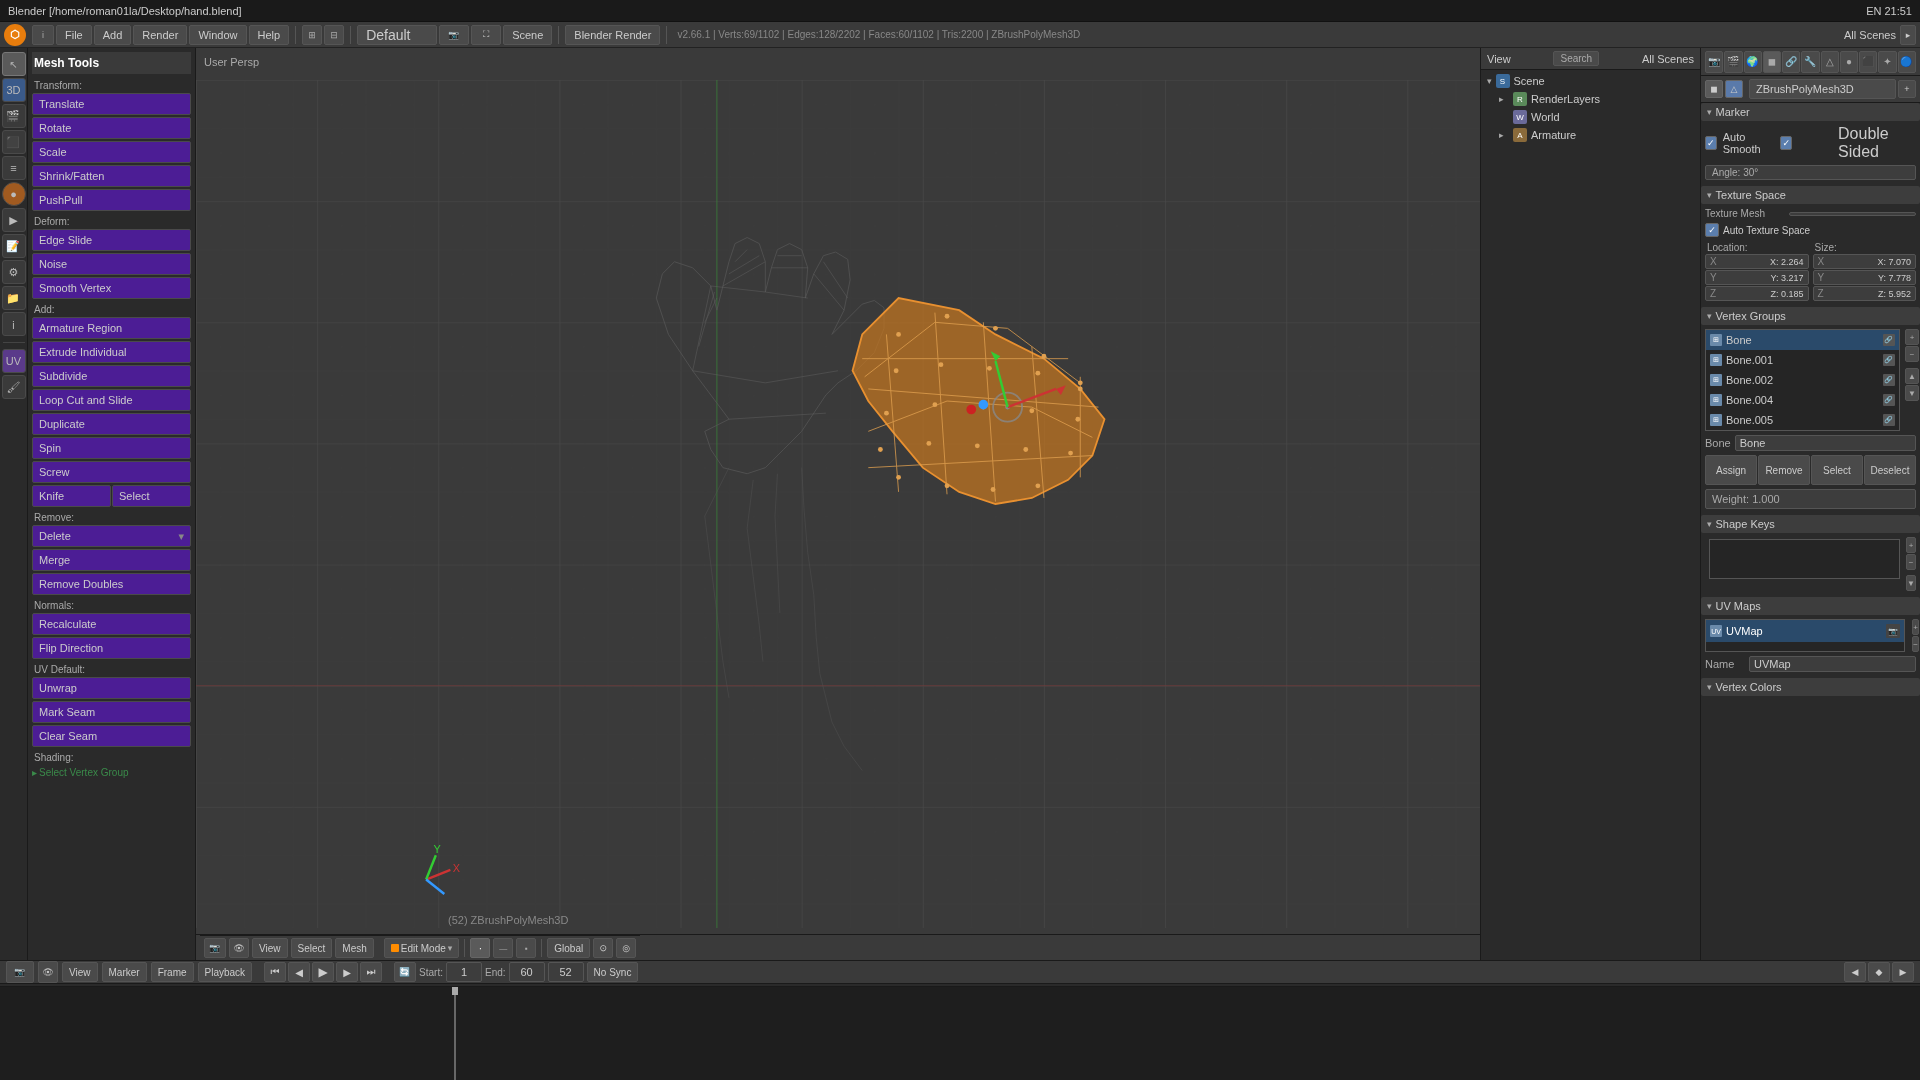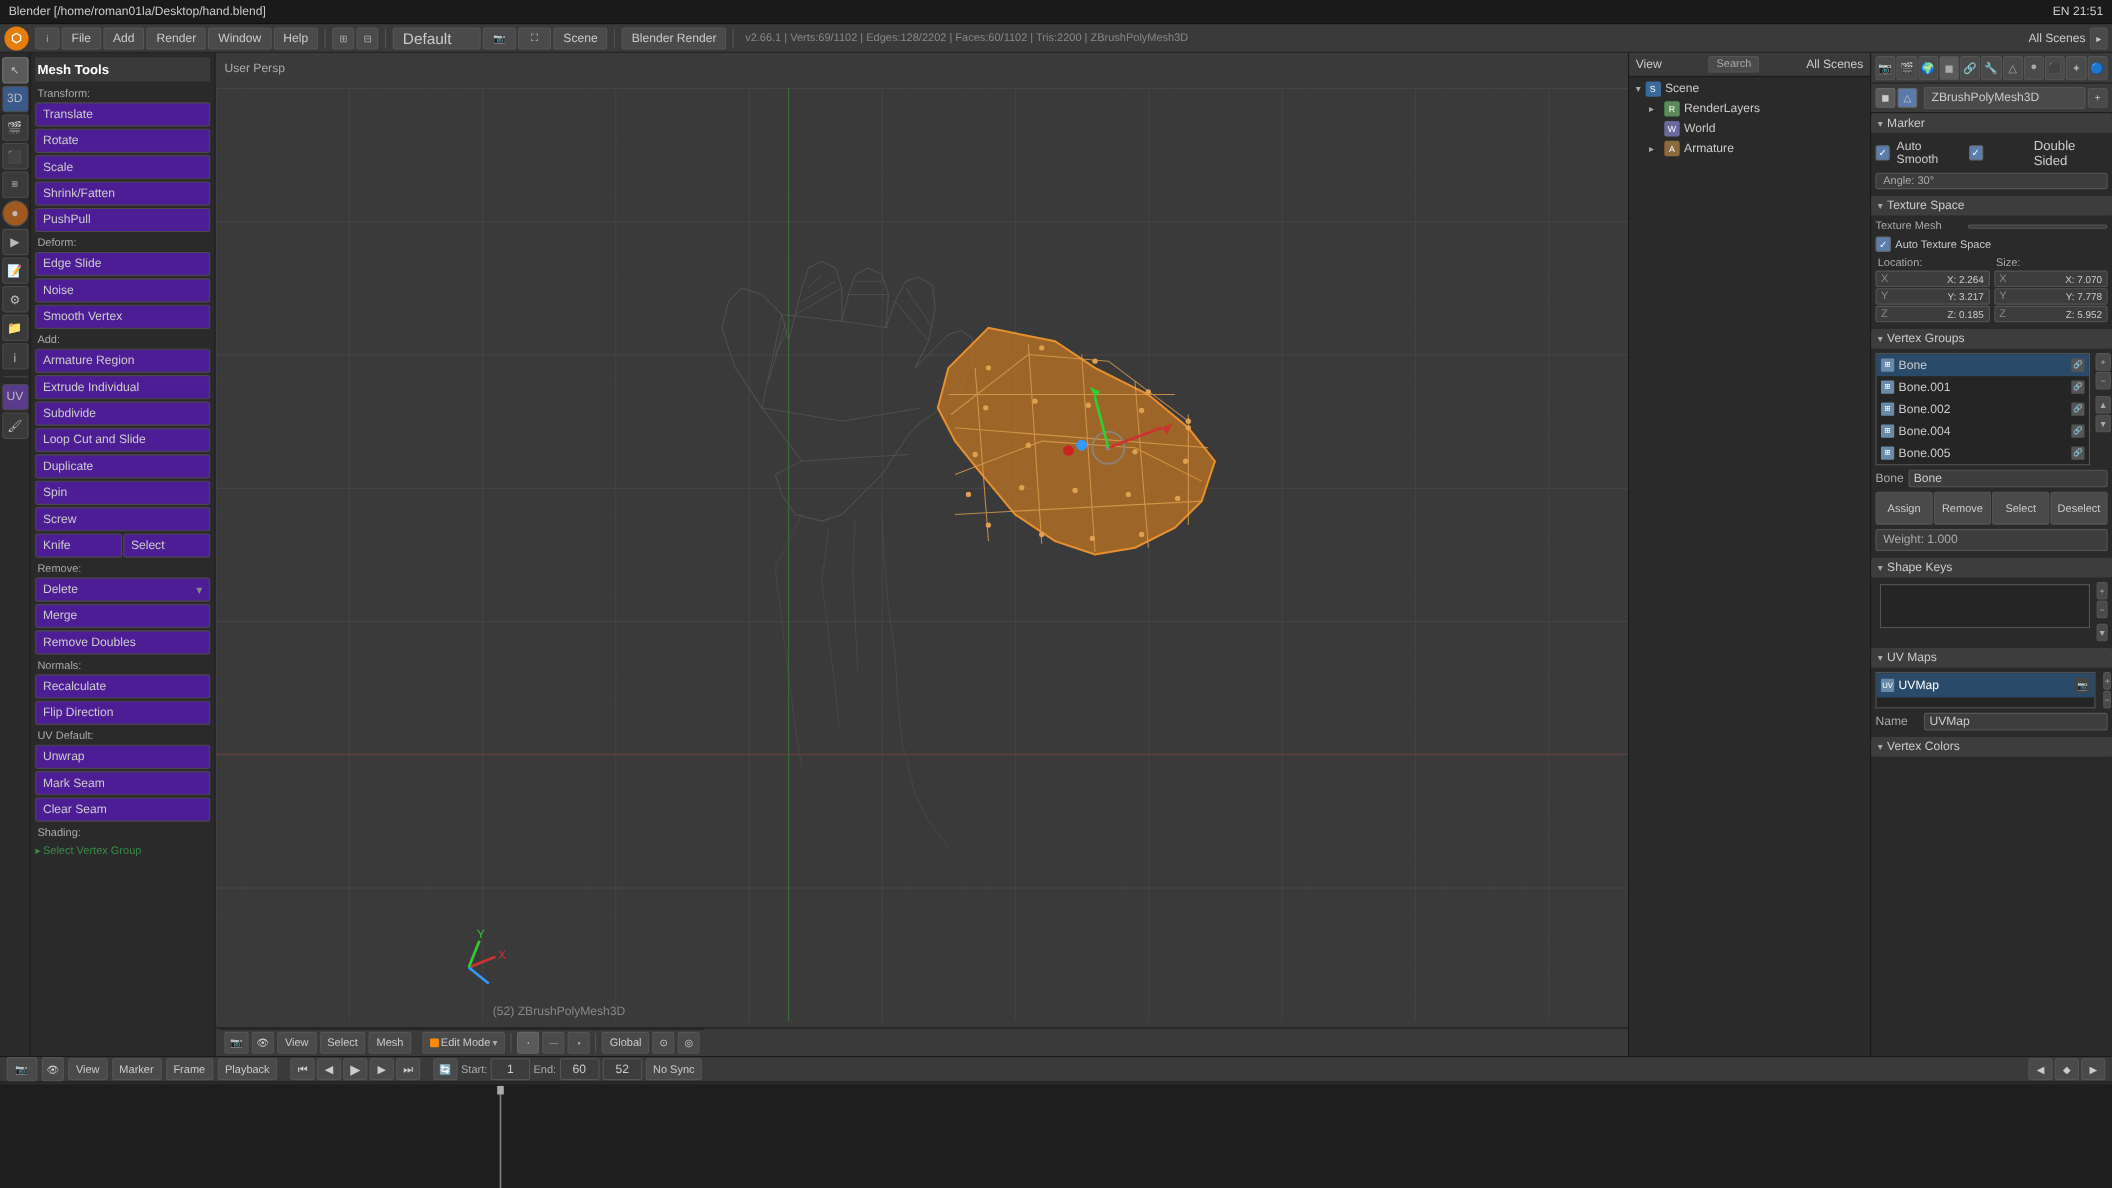--- a/index.html
+++ b/index.html
@@ -857,21 +857,21 @@
 
       <div class="prop-section">
         <div class="prop-section-header">
           <span class="arrow">▾</span>
           <span>Marker</span>
         </div>
         <div class="normals-row">
           <div class="prop-checkbox checked"></div>
           <span style="font-size:11px;color:#ccc;">Auto Smooth</span>
           <div class="prop-checkbox checked" style="margin-left:auto;"></div>
-          <span style="font-size:12px;color:#ccc;padding-left:40px;">Double Sided</span>
+          <span style="font-size:16px;color:#ccc;padding-left:40px;">Double Sided</span>
         </div>
         <div class="prop-row">
           <div style="flex:1;background:#3d3d3d;border:1px solid #555;border-radius:2px;padding:1px 6px;font-size:10px;color:#aaa;">Angle: 30°</div>
         </div>
       </div>
 
       <div class="prop-section">
         <div class="prop-section-header">
           <span class="arrow">▾</span>
           <span>Texture Space</span>

